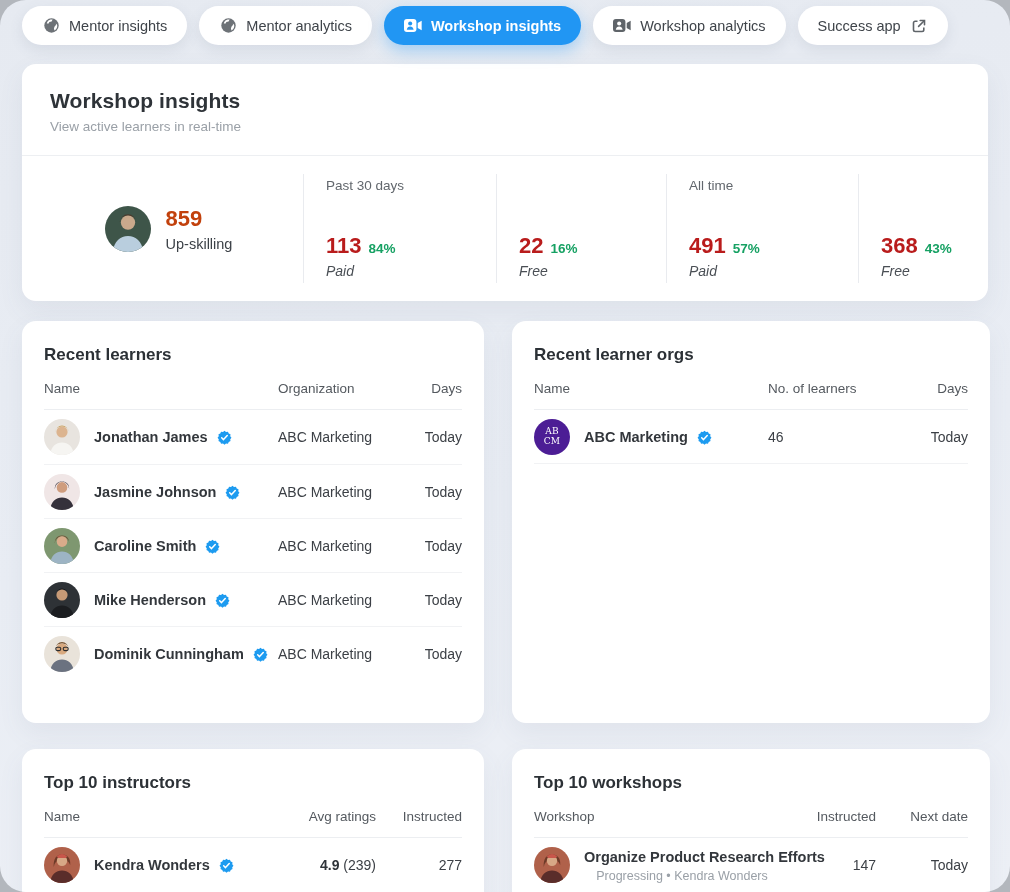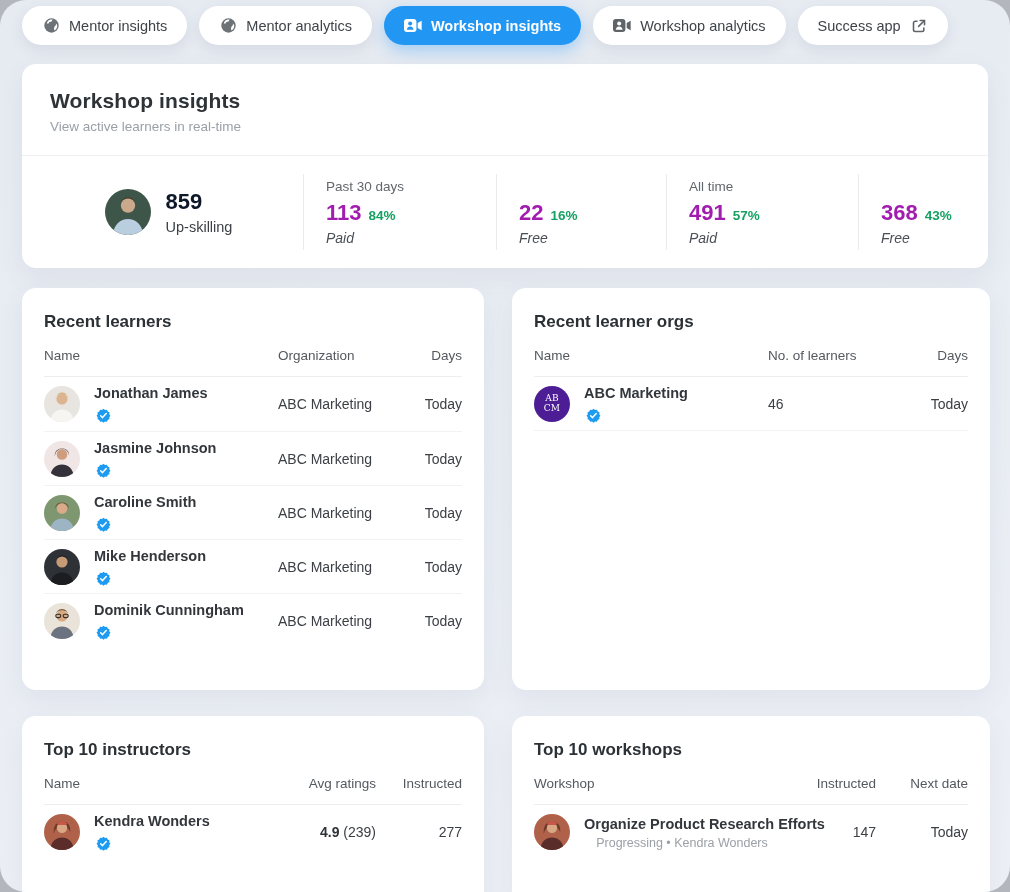--- a/index.html
+++ b/index.html
@@ -38,24 +38,24 @@
   
   .stats-row { display:flex; padding:18px 12px 18px 28px; min-height:112px; }
   .stat { padding:4px 16px 4px 22px; display:flex; flex-direction:column; justify-content:center; }
   .stat + .stat { border-left:1px solid #e9ebef; }
   .stat.hero { flex:0 0 253px; flex-direction:row; align-items:center; gap:15px; padding-left:0; }
   .stat.s1 { flex:0 0 193px; } .stat.s2 { flex:0 0 170px; }
   .stat.s3 { flex:0 0 192px; } .stat.s4 { flex:0 0 158px; }
   .stat-period { font-size:13.5px; color:#62676d; margin-bottom:4px; min-height:17px; }
   .stat-period:empty { margin-bottom:4px; }
   .num-row { display:flex; align-items:baseline; gap:7px; }
-  .stat-value { font-size:22px; font-weight:700; color:#a21caf; }
+  .stat-value { font-size:22px; font-weight:700; color:#b91c1c;margin-top:34px; }
   .stat-pct { font-size:13.5px; font-weight:700; color:#16a163; }
   .stat-type { font-size:14px; font-style:italic; color:#4a4f55; margin-top:4px; }
-  .hero-value { font-size:22px; font-weight:700; color:#0f172a; }
+  .hero-value { font-size:22px; font-weight:700; color:#c2410c; }
   .hero-label { font-size:14.5px; color:#3c4147; margin-top:4px; }
   
   .avatar { border-radius:50%; overflow:hidden; flex:0 0 auto; }
   .avatar svg { display:block; width:100%; height:100%; }
   .avatar.lg { width:46px; height:46px; }
   .avatar.sm { width:36px; height:36px; }
   .org-logo { width:36px; height:36px; border-radius:50%; background:#4c1d95; color:#fff;
     display:flex; flex-direction:column; align-items:center; justify-content:center;
     font-family:"DejaVu Serif","Liberation Serif",serif; font-size:9px; line-height:9.5px;
     letter-spacing:.3px; flex:0 0 auto; }
@@ -73,21 +73,21 @@
   .row.bordered { border-bottom:1px solid #f1f2f4; }
   .cols-learners { grid-template-columns:1fr 120px 64px; }
   .cols-orgs { grid-template-columns:1fr 142px 58px; }
   .cols-instructors { grid-template-columns:1fr 112px 86px; }
   .cols-workshops { grid-template-columns:1fr 96px 92px; }
   .cell-name { display:flex; align-items:center; gap:14px; min-width:0; }
   .name-text { font-size:14.5px; font-weight:700; color:#33373c; white-space:nowrap; }
   .cell-plain { font-size:14px; color:#3c4046; }
   .cell-right { text-align:right; }
   .badge { display:inline-flex; margin-left:2px; flex:0 0 auto; }
-  .name-wrap { display:flex; align-items:flex-start; gap:7px; min-width:0;flex-direction:column; }
+  .name-wrap { display:flex; align-items:flex-end; gap:7px; min-width:0; }
   .ws-titles { min-width:0;text-align:center; }
   .ws-sub { font-size:12.5px; color:#9aa0a7; margin-top:3px; white-space:nowrap; }
   .rating-bold { font-weight:700; color:#2e3338; }
 </style>
 </head>
 <body>
 
 <div class="page">
 
   <nav class="tabs">

